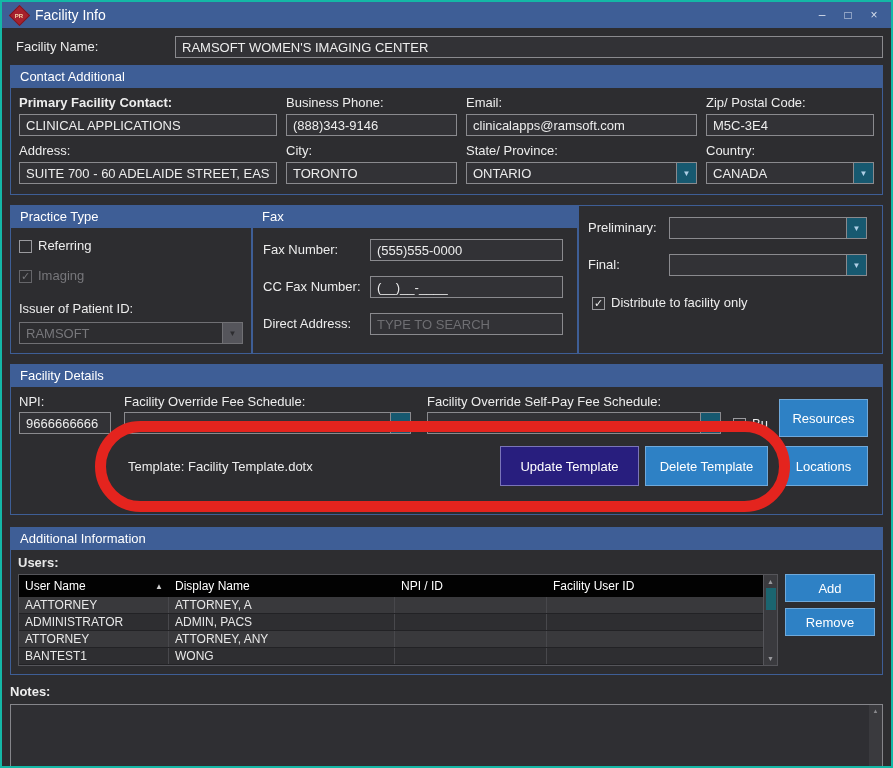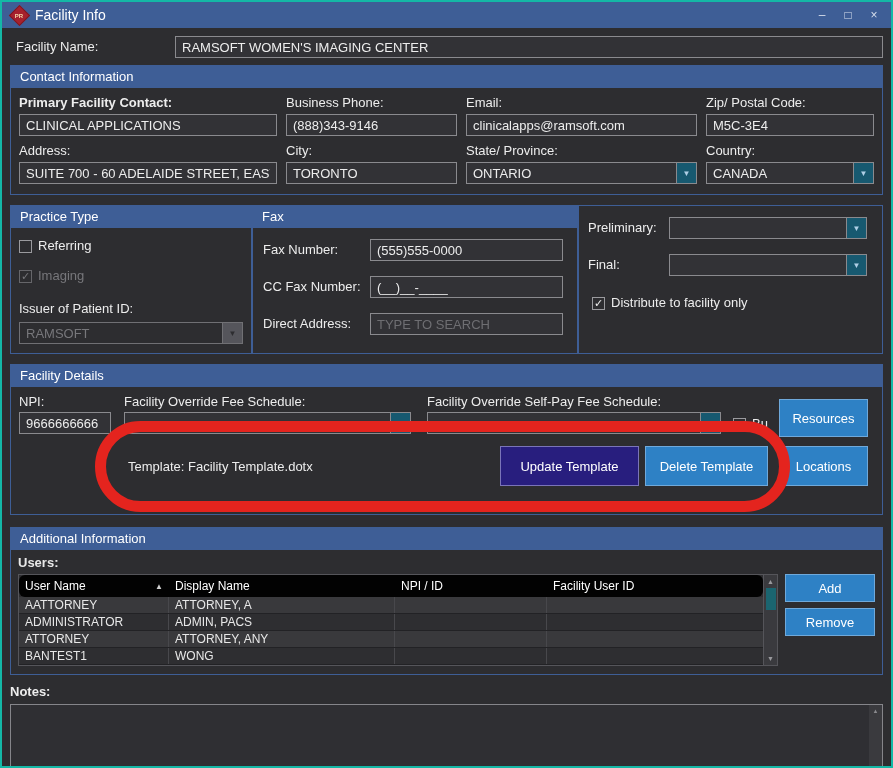--- a/index.html
+++ b/index.html
@@ -78,21 +78,21 @@
     border: 11px solid #E4241E; border-radius: 46px; z-index: 6; pointer-events: none;
   }
   
   .gb-additional { margin-top: 12px; }
   .additional-body { padding: 5px 7px 8px; }
   .users-label { font-weight: bold; font-size: 13px; margin-bottom: 4px; }
   .users-row { display:flex; align-items: flex-start; }
   .table-wrap { width: 762px; display:flex; border:1px solid #55555A; }
   .grid-table { flex: 1; }
   .t-row { display:grid; grid-template-columns: 150px 226px 152px 1fr; height: 17px; align-items:center; }
-  .t-head { background:#020202; height: 22px; color:#FFFFFF;border-radius:6px; }
+  .t-head { background:#020202; height: 22px; color:#FFFFFF; }
   .t-cell { font-size: 12px; padding: 0 6px; overflow: hidden; white-space: nowrap; height: 100%; display:flex; align-items:center; }
   .t-head .t-cell { color:#FFFFFF; }
   .t-head .t-cell:first-child { justify-content: space-between; }
   .sort-arrow { font-size: 8px; color:#D0D0D0; }
   .t-body .t-row:nth-child(odd) { background:#39393C; }
   .t-body .t-row:nth-child(even) { background:#2E2E31; }
   .t-body .t-row { border-bottom: 1px solid #222225; }
   .t-body .t-cell:nth-child(2), .t-body .t-cell:nth-child(3) { border-right: 1px solid #48484C; }
   .t-body .t-cell:nth-child(1) { border-right: 1px solid #48484C; }
   .vscroll { width: 14px; background:#3A3A3E; display:flex; flex-direction: column; align-items:center; border-left:1px solid #55555A; }
@@ -125,21 +125,21 @@
       <div class="win-btn">×</div>
     </div>
   </div>
 
   <div class="fac-name-row">
     <span class="label">Facility Name:</span>
     <input class="tb" value="RAMSOFT WOMEN'S IMAGING CENTER" style="">
   </div>
 
   <div class="groupbox">
-    <div class="gb-header">Contact Information</div>
+    <div class="gb-header">Contact Additional</div>
     <div class="contact-grid">
       <div class="field">
         <span class="label bold">Primary Facility Contact:</span>
         <input class="tb" value="CLINICAL APPLICATIONS" style="">
       </div>
       <div class="field">
         <span class="label">Business Phone:</span>
         <input class="tb" value="(888)343-9146" style="">
       </div>
       <div class="field">

